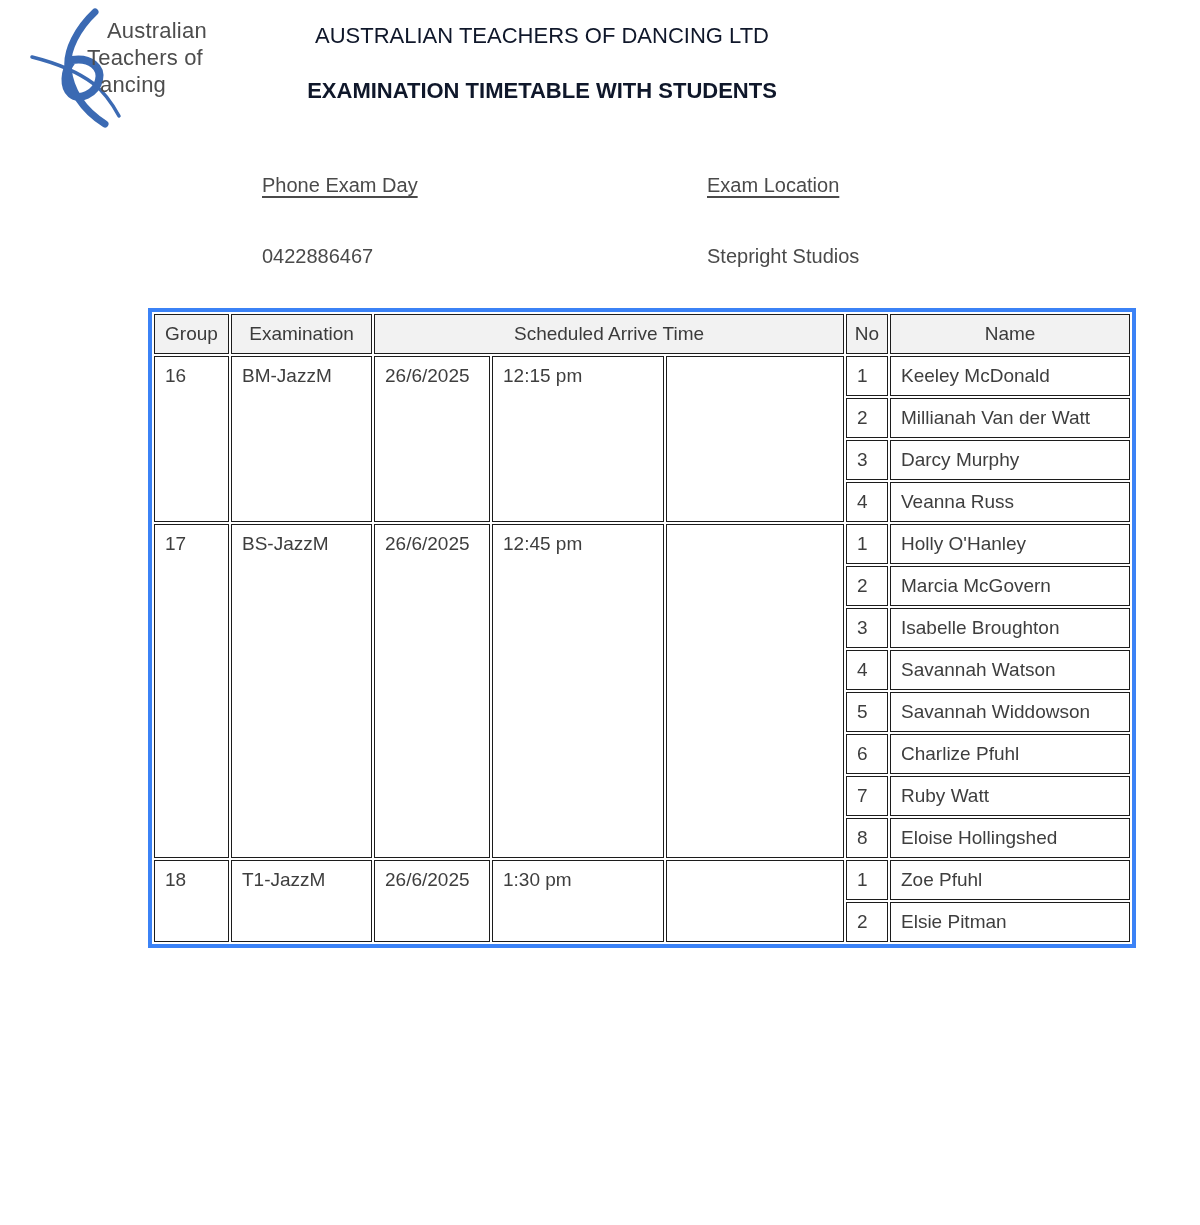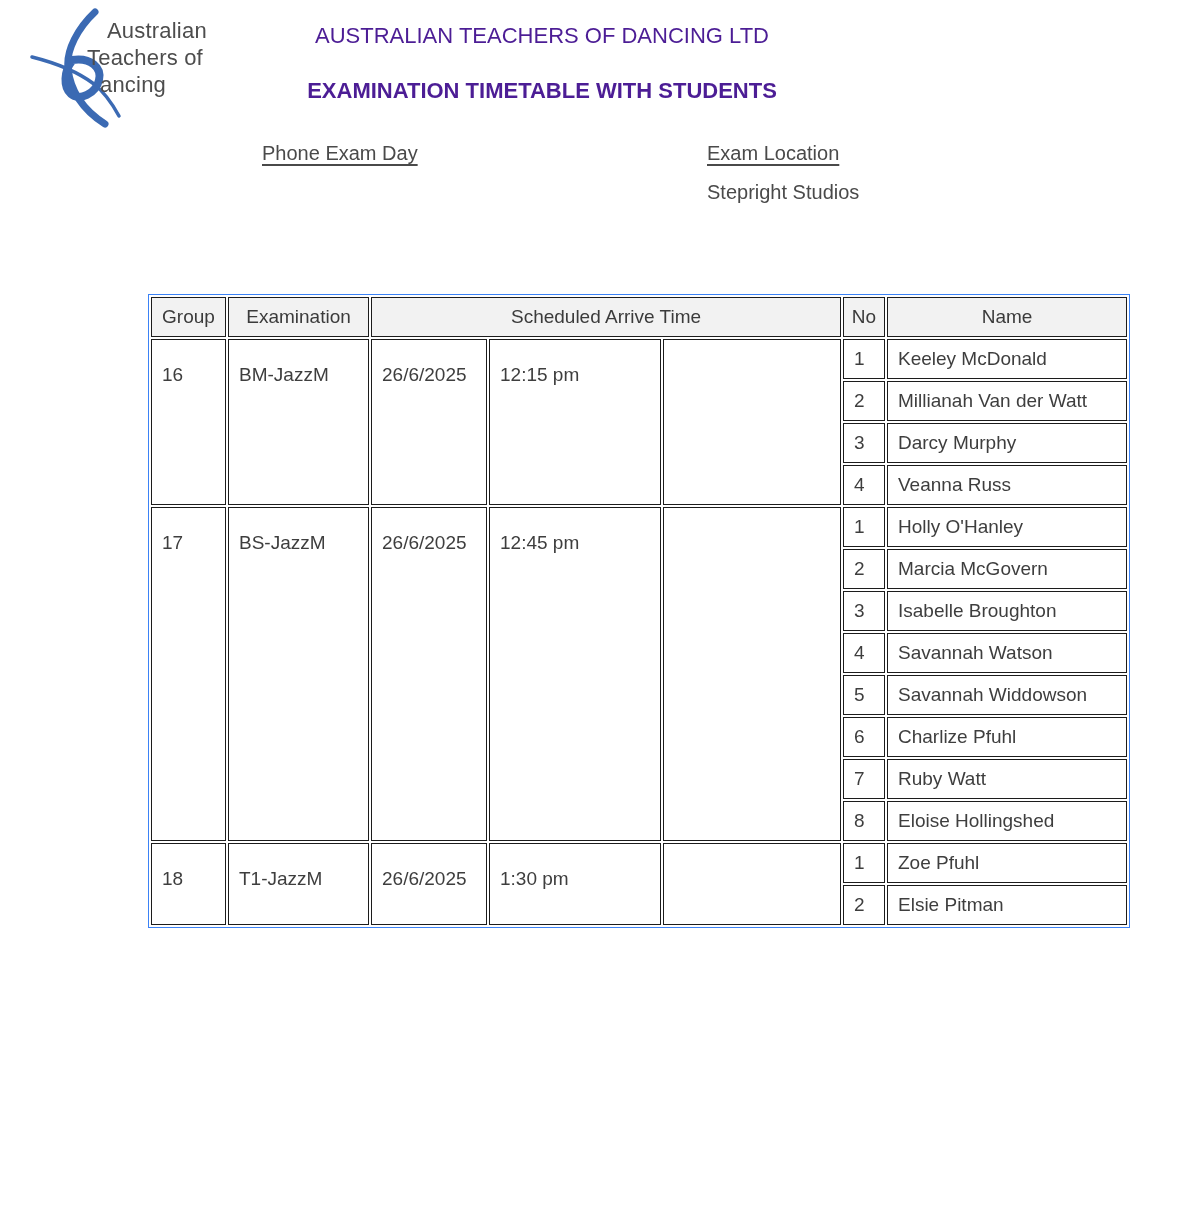--- a/index.html
+++ b/index.html
@@ -22,37 +22,37 @@
     white-space:nowrap;
     letter-spacing:0.2px;
   }
   .logo-line.l1 { left:79px;  top:10px; }
   .logo-line.l2 { left:59px;  top:37px; }
   .logo-line.l3 { left:72px;  top:64px; }
 
   
   .title, .subtitle {
     position:absolute; left:0; width:1084px;
-    text-align:center; color:#4c1d95; white-space:nowrap;
+    text-align:center; color:#0f172a; white-space:nowrap;
   }
   .title    { top:23px; font-size:22px; font-weight:400; }
   .subtitle { top:78px; font-size:22px; font-weight:700; }
 
   
   .info { position:absolute; top:134px; color:#4a4a4a; font-size:20px; }
   .info-left  { left:262px; }
   .info-right { left:707px; }
-  .info-line  { height:39px; line-height:39px; white-space:nowrap; }
+  .info-line  { height:39px; line-height:39px; white-space:nowrap;margin-top:32px; }
   .info-label { text-decoration:underline; text-underline-offset:4px; }
 
   
   table.timetable {
-    position:absolute; left:148px; top:294px;
+    position:absolute; left:148px; top:308px;
     border-collapse:separate; border-spacing:2px;
-    border:1px solid #3b82f6;
+    border:4px solid #3b82f6;
     table-layout:fixed;
     background:#ffffff;
   }
   .timetable th, .timetable td {
     border:1px solid #1c1c1c;
     box-sizing:border-box;
     font-size:19px;
     white-space:nowrap;
     overflow:hidden;
   }
@@ -64,21 +64,21 @@
     height:40px;
     padding:0 6px;
   }
   .timetable td {
     color:#3e3e3e;
     height:40px;
     padding:0 10px;
     vertical-align:middle;
     text-align:left;
   }
-  .timetable td.span-cell { vertical-align:top; padding-top:24px; }
+  .timetable td.span-cell { vertical-align:top; padding-top:8px; }
 </style>
 </head>
 <body>
 
 <div class="logo">
   <svg width="240" height="130" viewBox="0 0 240 130">
 
     <path d="M 67 4 C 50 20 38 42 40 60 C 42 80 52 100 77 116" fill="none" stroke="#3b6ab3" stroke-width="7" stroke-linecap="round"></path>
 
     <path d="M 4 49 C 28 55 50 64 66 76 C 76 84 85 97 91 108" fill="none" stroke="#3b6ab3" stroke-width="3.5" stroke-linecap="round"></path>
@@ -88,20 +88,21 @@
   <span class="logo-line l1">Australian</span>
   <span class="logo-line l2">Teachers of</span>
   <span class="logo-line l3">ancing</span>
 </div>
 
 <div class="title">AUSTRALIAN TEACHERS OF DANCING LTD</div>
 <div class="subtitle">EXAMINATION TIMETABLE WITH STUDENTS</div>
 
 <div class="info info-left">
   <div class="info-line info-label">Phone Exam Day</div>
+  <div class="info-line">0422886467</div>
 </div>
 
 <div class="info info-right">
   <div class="info-line info-label">Exam Location</div>
   <div class="info-line">Stepright Studios</div>
 </div>
 
 <table class="timetable">
   <colgroup>
     <col style="width:75px">

